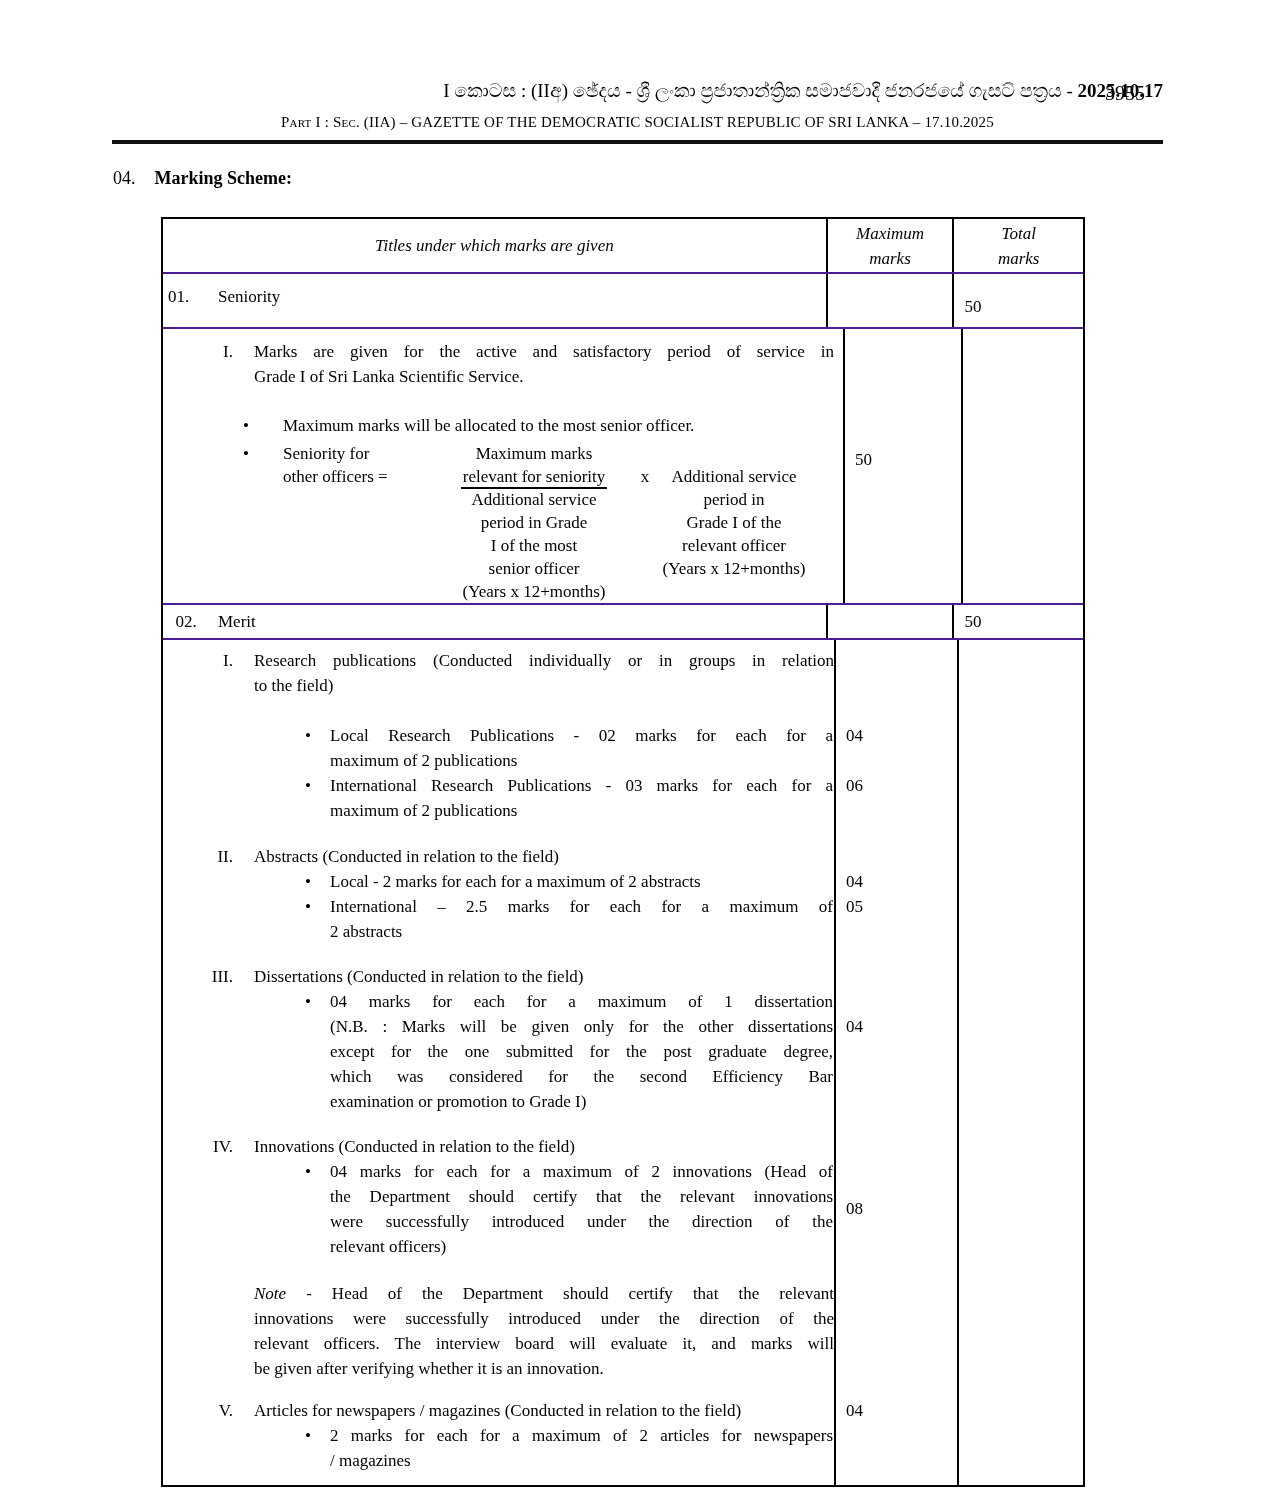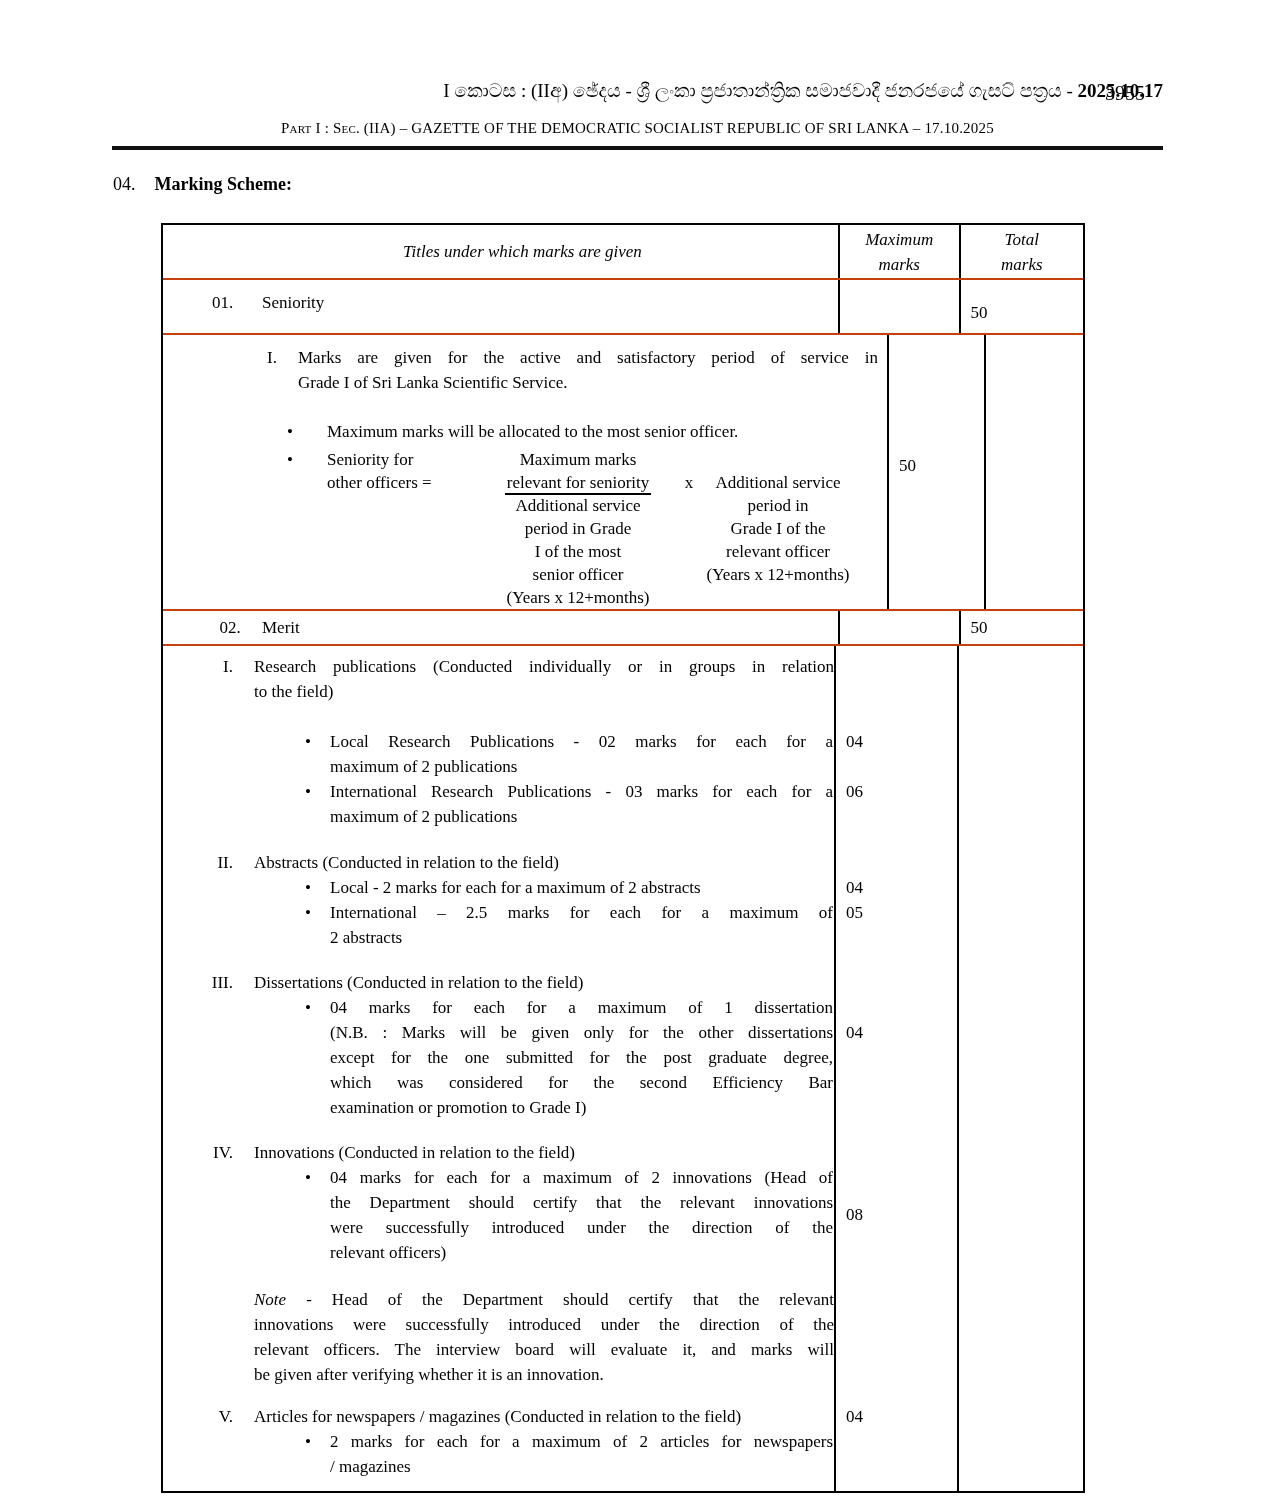--- a/index.html
+++ b/index.html
@@ -6,35 +6,35 @@
   .page{
     width:1275px;min-height:1505px;box-sizing:border-box;
     padding:78px 112px 30px 112px;position:relative;
     background:#ffffff;color:#000;
     font-family:"Liberation Serif", serif;
   }
   
   .hdr{position:relative;}
   .h-si{text-align:right;font-size:19px;line-height:26px;}
   .h-si b{font-weight:bold;}
-  .h-en{text-align:center;font-size:15px;line-height:20px;margin-top:14px;letter-spacing:.2px;}
+  .h-en{text-align:center;font-size:15px;line-height:20px;margin-top:8px;letter-spacing:.2px;}
   .sc{font-variant:small-caps;}
   .pageno{position:absolute;top:4px;right:18px;font-size:20px;}
   .rule{height:4px;background:#111;margin-top:8px;}
   
   .sect{margin-top:24px;font-size:18px;}
   .sect .snum{margin-left:1px;}
   .sect .stitle{font-weight:bold;margin-left:19px;}
   
   .gztable{
     margin:28px 0 0 49px;width:924px;box-sizing:border-box;
     border:2px solid #000;font-size:17px;line-height:25px;
   }
   .trow{display:flex;box-sizing:border-box;}
-  .trow.hline{border-bottom:2px solid #c2410c;padding-left:44px;}
+  .trow.hline{border-bottom:2px solid #4c1d95;}
   .cell{box-sizing:border-box;}
   .ct{width:682px;border-right:2px solid #000;}
   .cm{width:130px;border-right:2px solid #000;position:relative;}
   .crt{width:132px;position:relative;}
   
   .thead{min-height:55px;font-style:italic;}
   .thead .ct{display:flex;align-items:center;justify-content:center;text-align:center;}
   .thead .cm,.thead .crt{display:flex;align-items:center;justify-content:center;text-align:center;}
   .wmax{width:90px;}
   .wtot{width:60px;}

